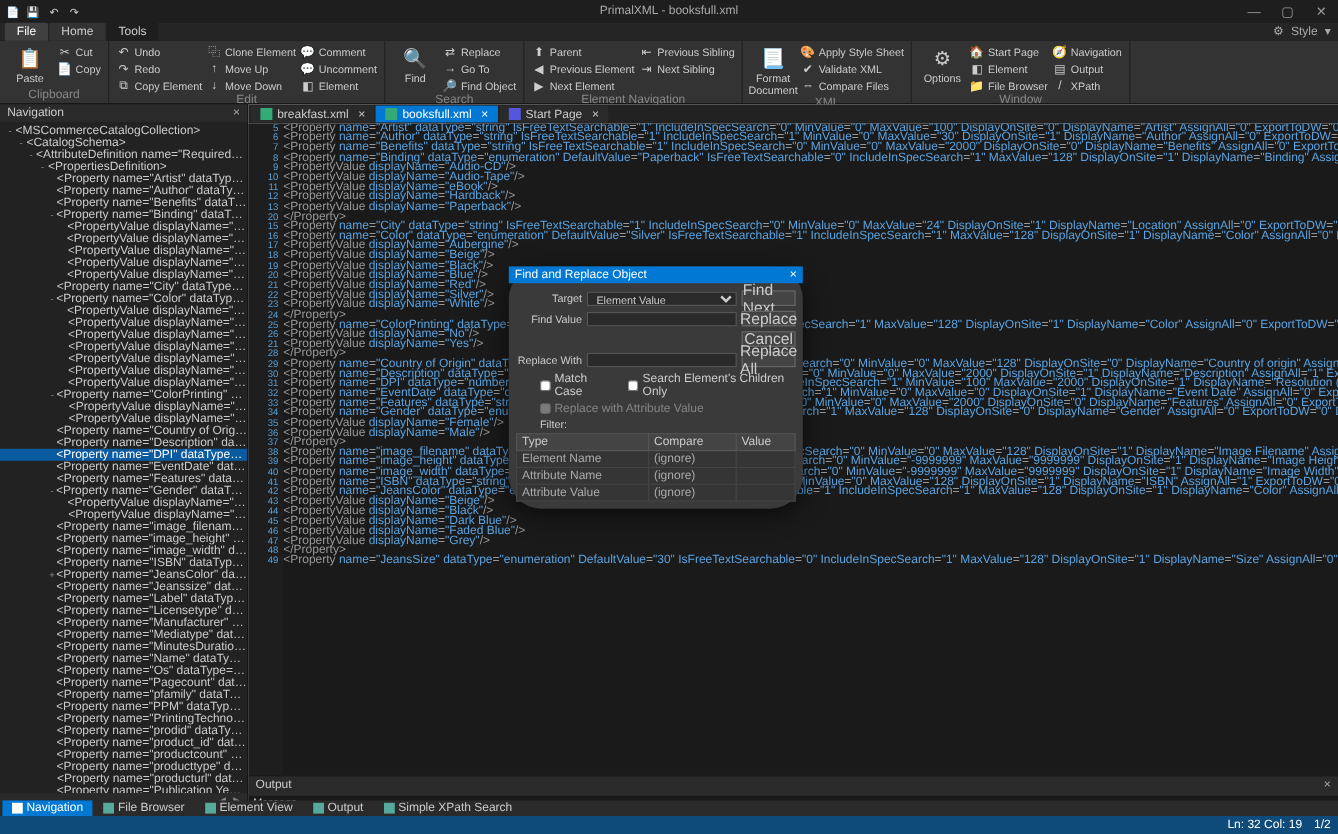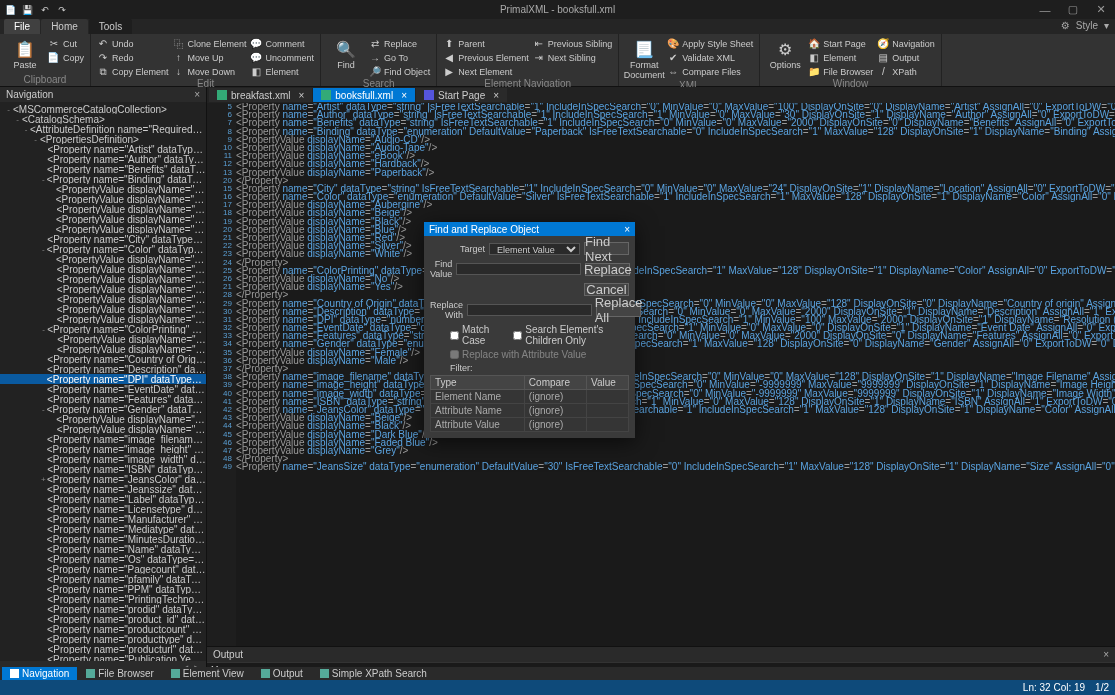--- a/index.html
+++ b/index.html
@@ -69,21 +69,21 @@
 .bottomtabs { position:absolute; left:0; bottom:15px; height:13px; background:#2a2a2a; display:flex; align-items:center; padding-left:2px; gap:1px; width:1115px; }
 .btab { padding:1px 8px; color:#ccc; font-size:9px; display:flex; align-items:center; gap:3px; }
 .btab.active { background:#0078d4; color:#fff; }
 .btab .bi { width:9px; height:9px; display:inline-block; }
 
 
 .statusbar { position:absolute; left:0; bottom:0; height:15px; width:1115px; background:#0e4a7a; display:flex; align-items:center; justify-content:space-between; padding:0 6px; color:#fff; font-size:9px; }
 .statusbar .r { display:flex; gap:10px; }
 
 
-.dialog { position:absolute; left:424px; top:222px; width:211px; background:#3a3a3a; box-shadow:0 4px 20px rgba(0,0,0,.6); }
+.dialog { position:absolute; left:424px; top:222px; width:245px; background:#3a3a3a; box-shadow:0 4px 20px rgba(0,0,0,.6);border-radius:27px; }
 .dialog .dtitle { height:14px; background:#0078d4; color:#fff; font-size:9px; display:flex; align-items:center; justify-content:space-between; padding:0 5px; }
 .dialog .dbody { padding:6px 6px; }
 .dialog .drow { display:flex; align-items:center; margin-bottom:4px; gap:4px; }
 .dialog .drow label { width:55px; text-align:right; color:#ccc; font-size:9px; }
 .dialog select, .dialog input[type=text] { flex:1; height:12px; background:#2a2a2a; border:1px solid #555; color:#ccc; font-size:9px; padding:0 3px; }
 .dialog .dbtn { width:45px; height:13px; background:#444; border:1px solid #666; color:#ccc; font-size:13px; display:flex; align-items:center; justify-content:center; }
 .dialog .checks { display:flex; gap:14px; padding-left:20px; margin:3px 0; }
 .dialog .chk { display:flex; align-items:center; gap:3px; color:#ccc; font-size:9px; }
 .dialog .chk input { width:9px; height:9px; }
 .dialog .filter-lbl { color:#ccc; font-size:9px; margin:2px 0;padding-left:20px; }

